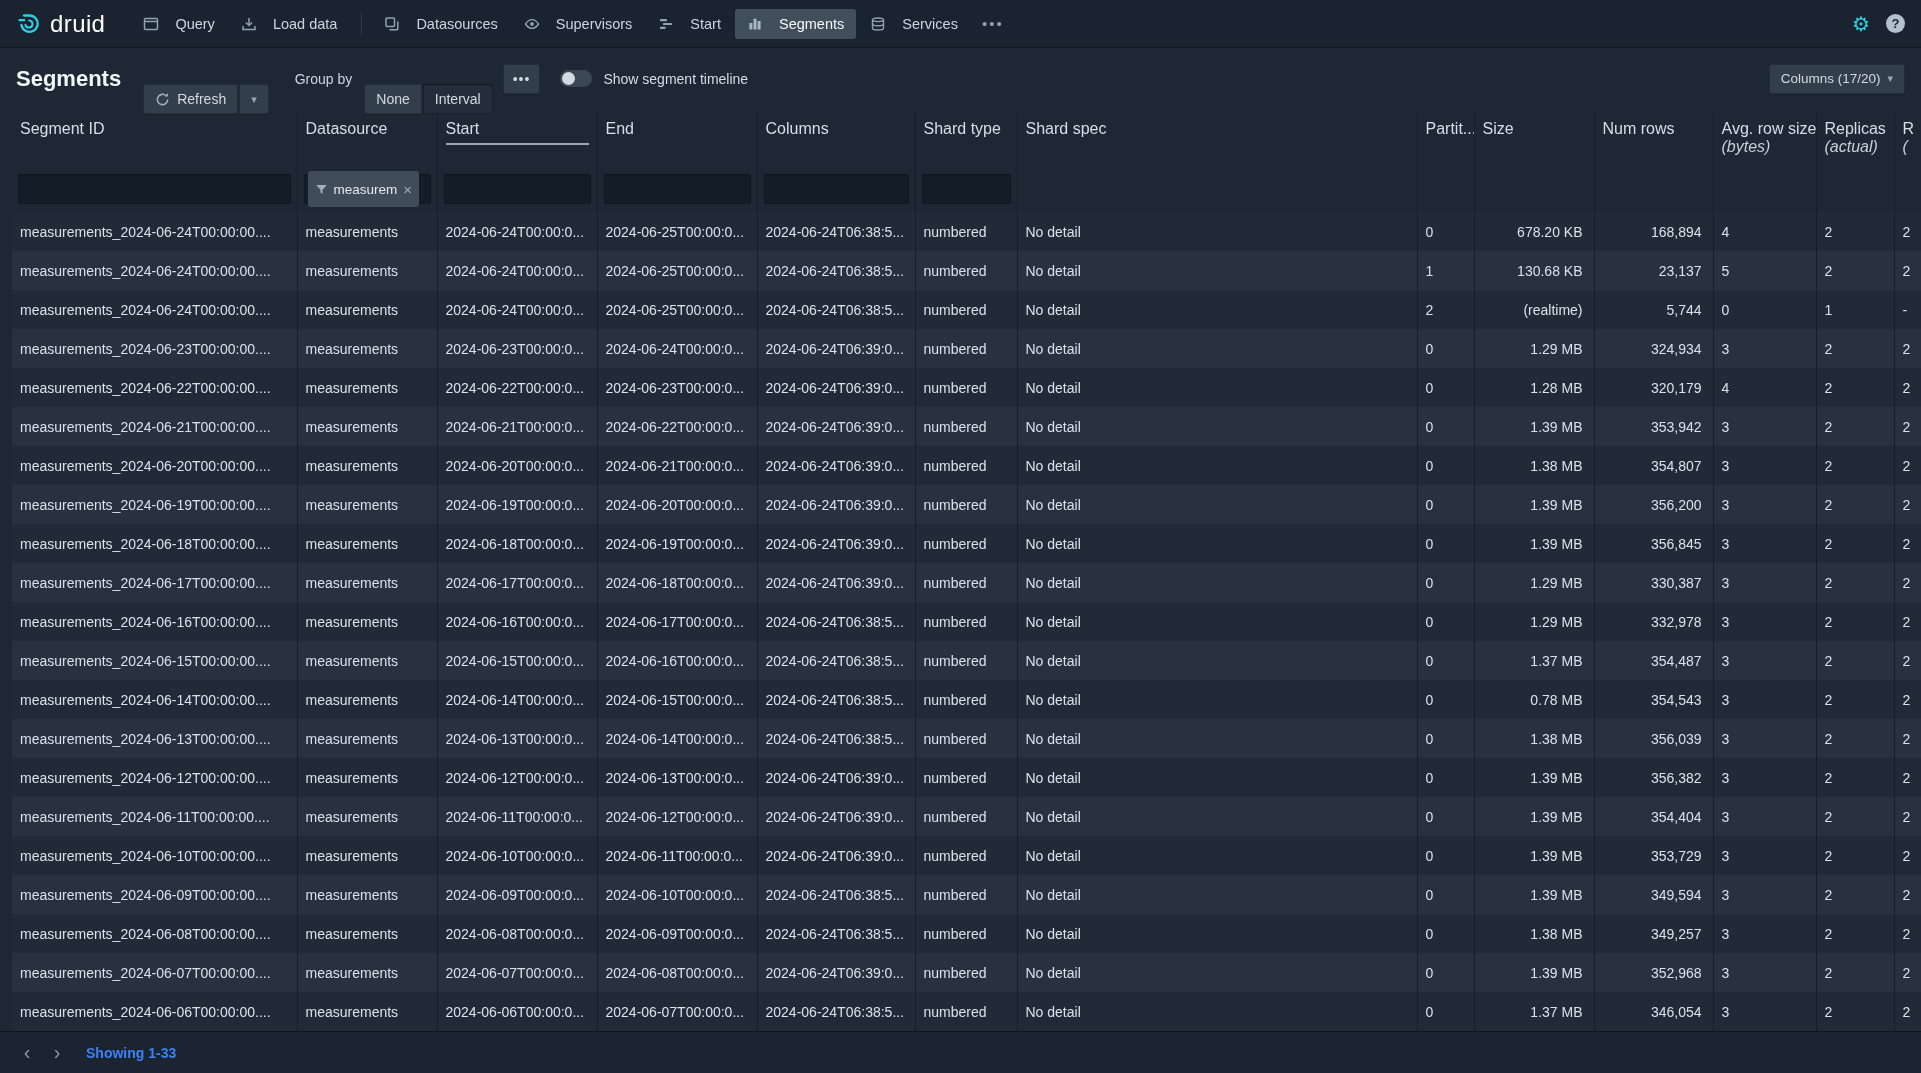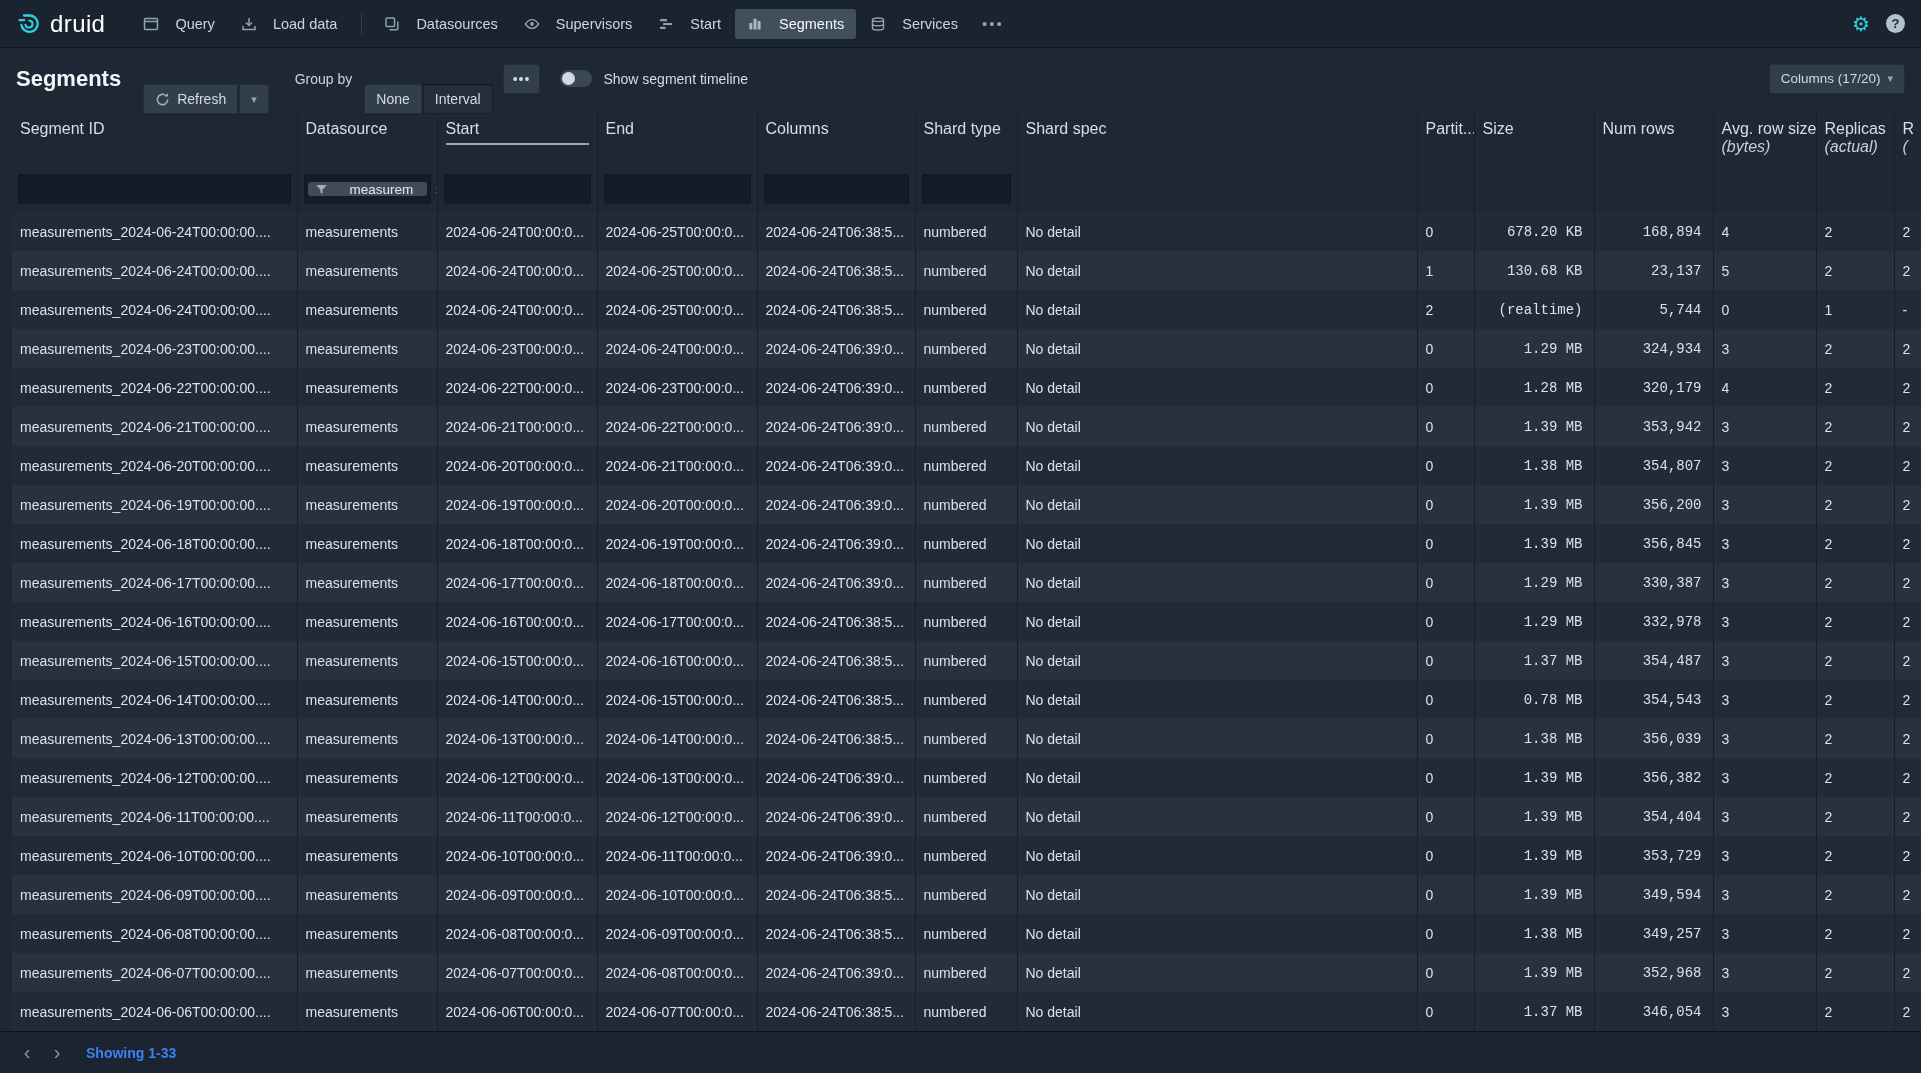--- a/index.html
+++ b/index.html
@@ -69,28 +69,28 @@
   .hwrap.sorted { padding-bottom:5px; border-bottom:2px solid #9aa8b5; }
   .hlabel2 { font-style:italic; color:#c7cfd7; }
   thead tr.filter-row td { height:46px; padding:8px 6px; vertical-align:middle; }
   .filter-input, .tag-input {
     width:100%; height:30px; background:#141d27; border:none; border-radius:3px;
     box-shadow: inset 0 0 0 1px rgba(16,22,26,.55), inset 0 1px 1px rgba(16,22,26,.7);
     color:#d5dce3; font-size:14px; font-family:inherit; padding:0 8px;
   }
   .tag-input { display:flex; align-items:center; padding:0 4px; }
   .tag {
-    display:inline-flex; align-items:center; gap:22px; background:#404c59; border-radius:3px;
-    height:14px; padding:0 7px; font-size:13.5px; color:#e3e8ee; max-width:100%;
+    display:inline-flex; align-items:center; gap:6px; background:#404c59; border-radius:3px;
+    height:36px; padding:0 7px; font-size:13.5px; color:#e3e8ee; max-width:100%;
   }
   .tag .tag-remove { color:#9fabb7; font-size:15px; cursor:pointer; line-height:1; }
   tbody td { height:39px; font-size:14px; color:#dbe1e8; cursor:pointer; }
   tbody tr:nth-child(odd)  { background:#212b38; }
   tbody tr:nth-child(even) { background:#273140; }
-  td.align-right { text-align:right; padding-right:11px;font-family:Liberation Mono, monospace; }
+  td.align-right { text-align:right; padding-right:11px; }
 
   
   .footer {
     height:42px; background:#1b2430; border-top:1px solid #0e141b;
     display:flex; align-items:center; padding:0 12px;
   }
   .pager-btn {
     width:30px; height:30px; display:flex; align-items:center; justify-content:center;
     color:#8d9aa6; font-size:20px; border-radius:3px; cursor:pointer; background:transparent; border:none;
   }

